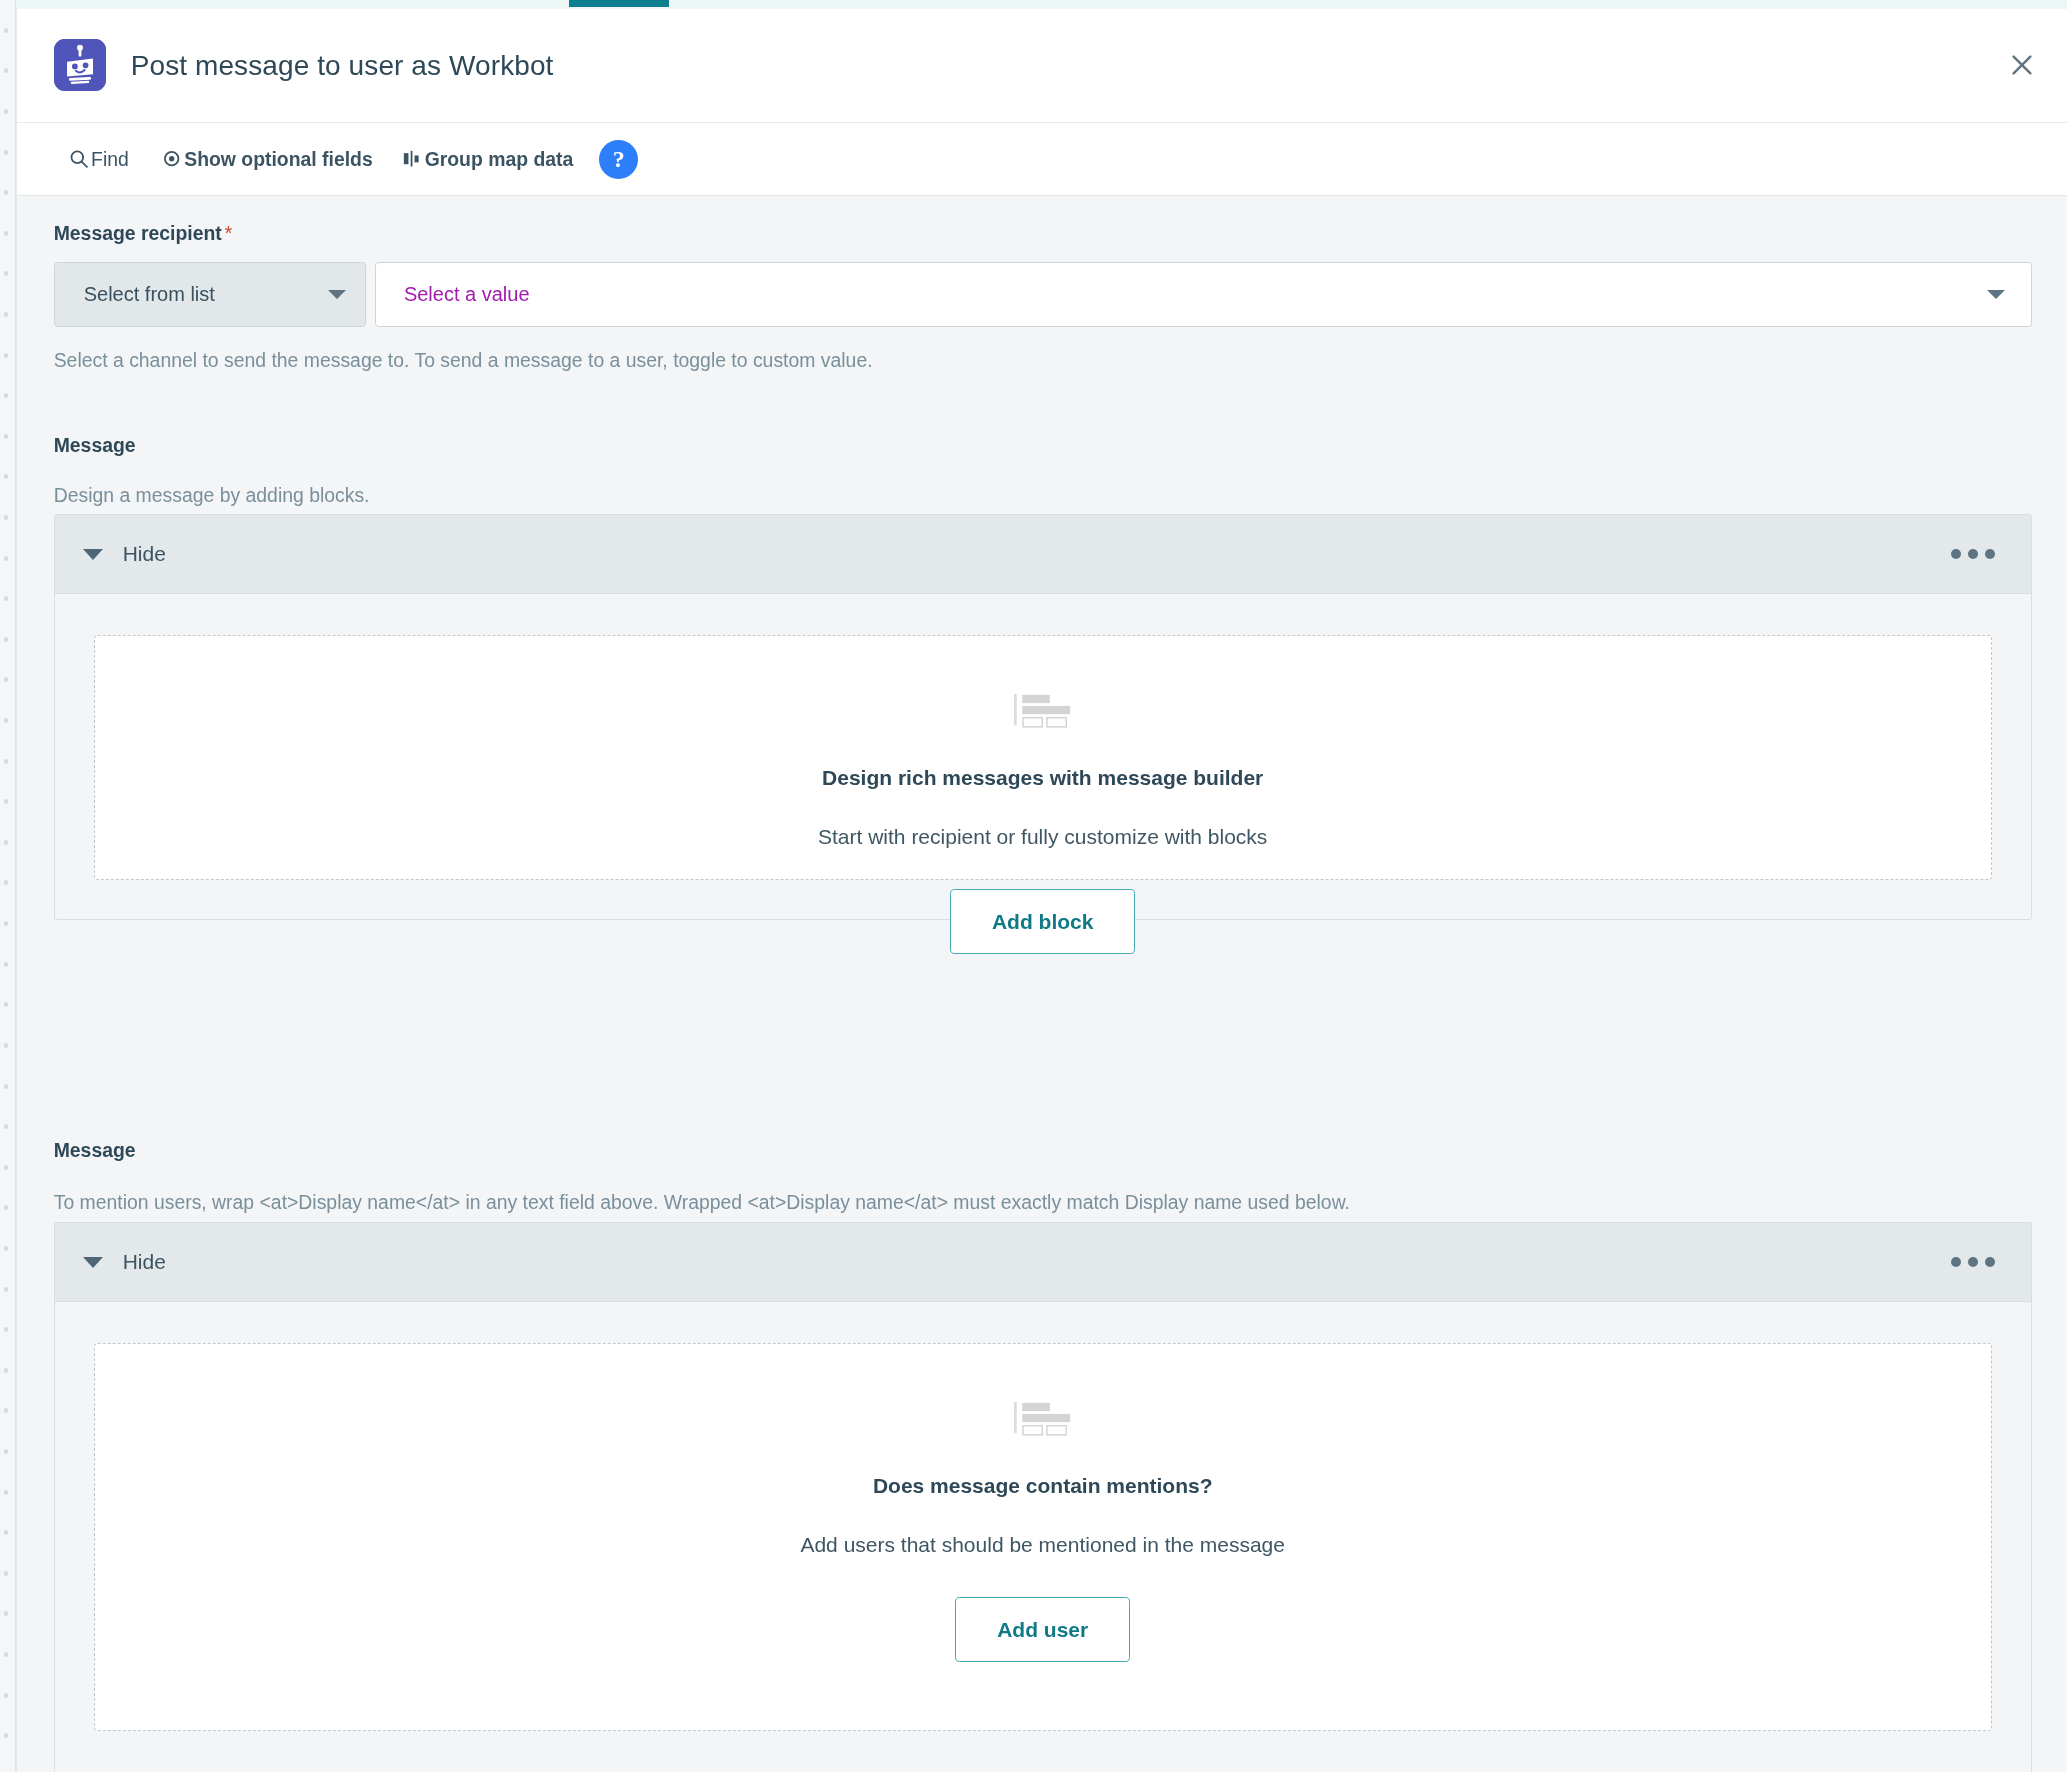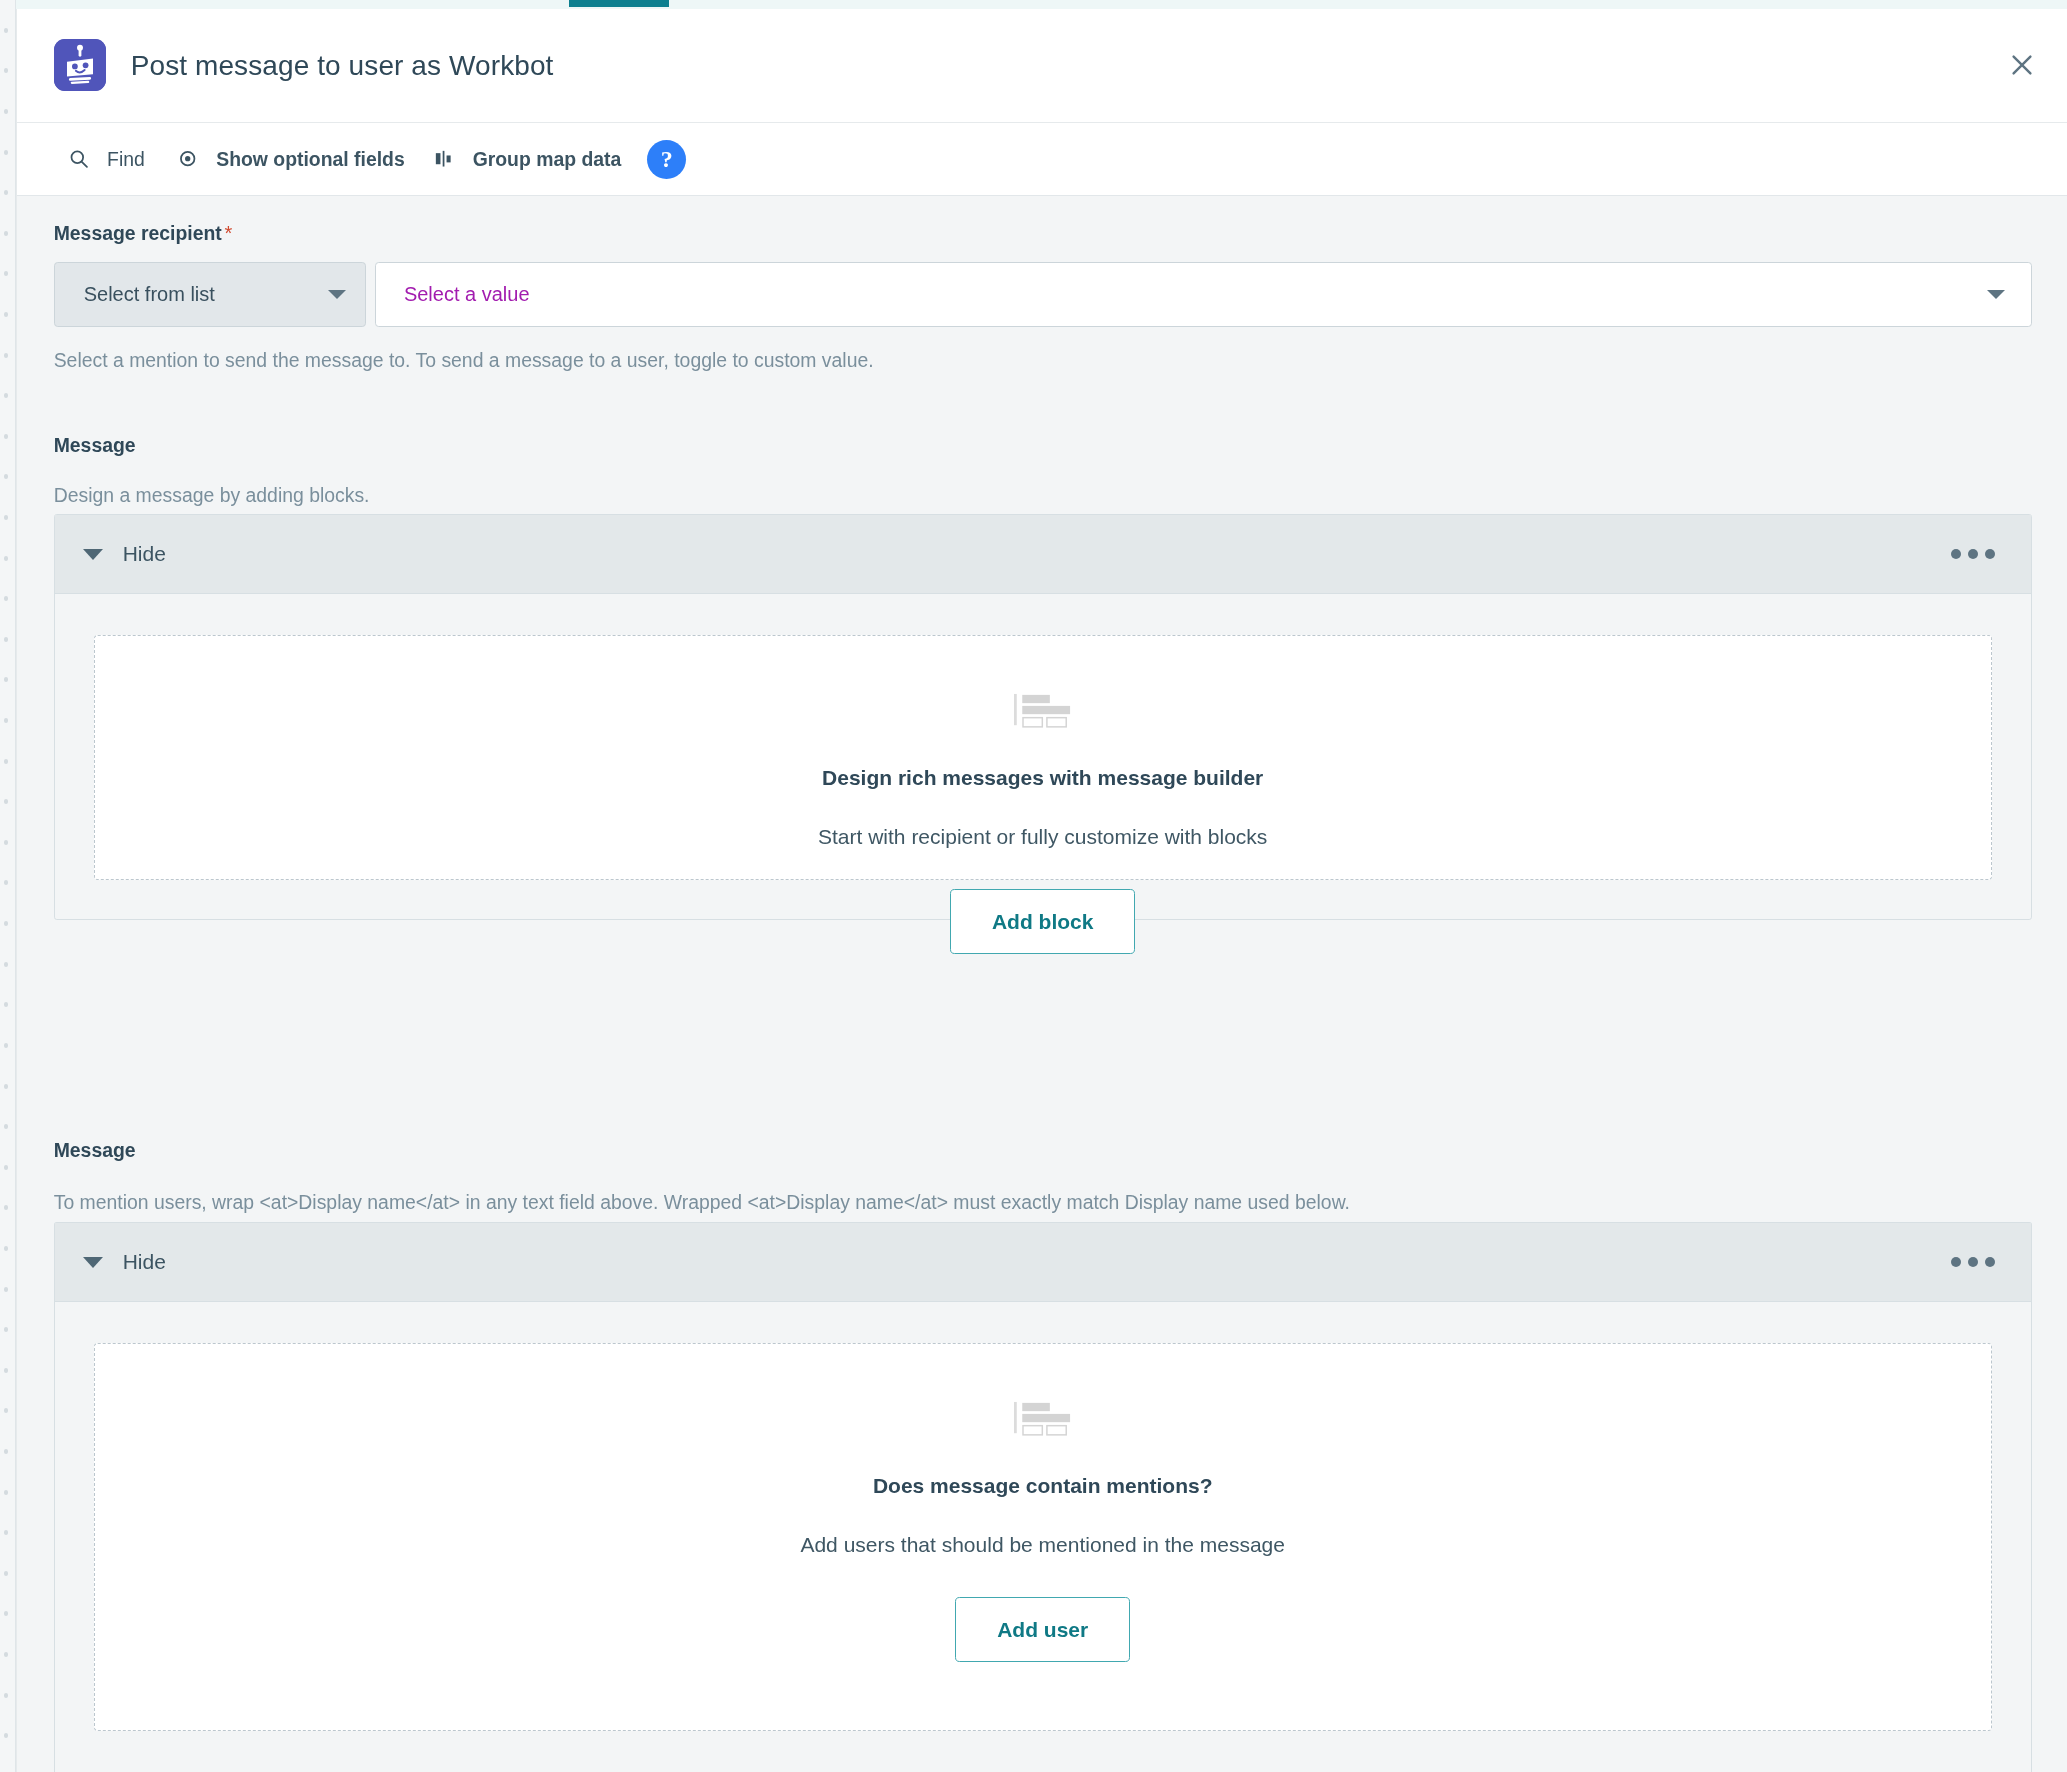--- a/index.html
+++ b/index.html
@@ -98,21 +98,21 @@
     background: #ffffff;
     display: flex;
     align-items: center;
     padding-left: 52px;
     box-sizing: border-box;
     gap: 0px;
   }
   .tool-item {
     display: flex;
     align-items: center;
-    gap: 19px;
+    gap: 3px;
     cursor: pointer;
     font-size: 19.4px;
     color: #3c5462;
     white-space: nowrap;
   }
   .tool-item.find { font-weight: 400; margin-right: 33px; }
   .tool-item.optional { font-weight: bold; margin-right: 29.5px; }
   .tool-item.groupmap { font-weight: bold; margin-right: 26px; }
   .tool-item svg { display: block; }
   .help-btn {
@@ -418,21 +418,21 @@
       <div class="select-toggle">
         <span class="label">Select from list</span>
         <span class="caret"></span>
       </div>
       <div class="value-field">
         <span class="placeholder">Select a value</span>
         <span class="caret"></span>
       </div>
     </div>
 
-    <div class="hint-text" style="left:37px; top:153px;">Select a mention to send the message to. To send a message to a user, toggle to custom value.</div>
+    <div class="hint-text" style="left:37px; top:153px;">Select a channel to send the message to. To send a message to a user, toggle to custom value.</div>
 
     <div class="field-label" style="left:37px; top:238px;">Message</div>
     <div class="hint-text" style="left:37px; top:288px;">Design a message by adding blocks.</div>
 
     <div class="panel" style="top:318px; height:406px;">
       <div class="panel-header">
         <div class="panel-header-left">
           <span class="panel-caret"></span>
           <span class="panel-hide-label">Hide</span>
         </div>

